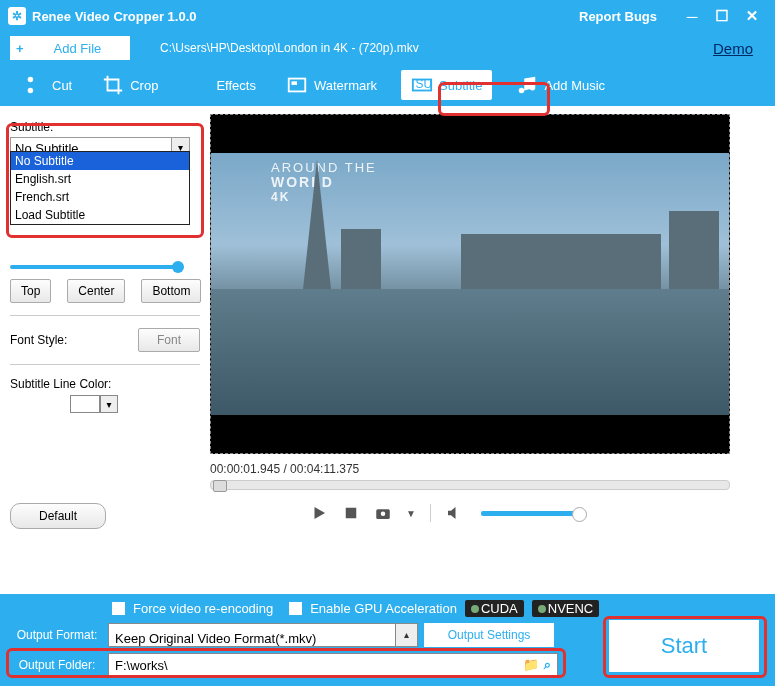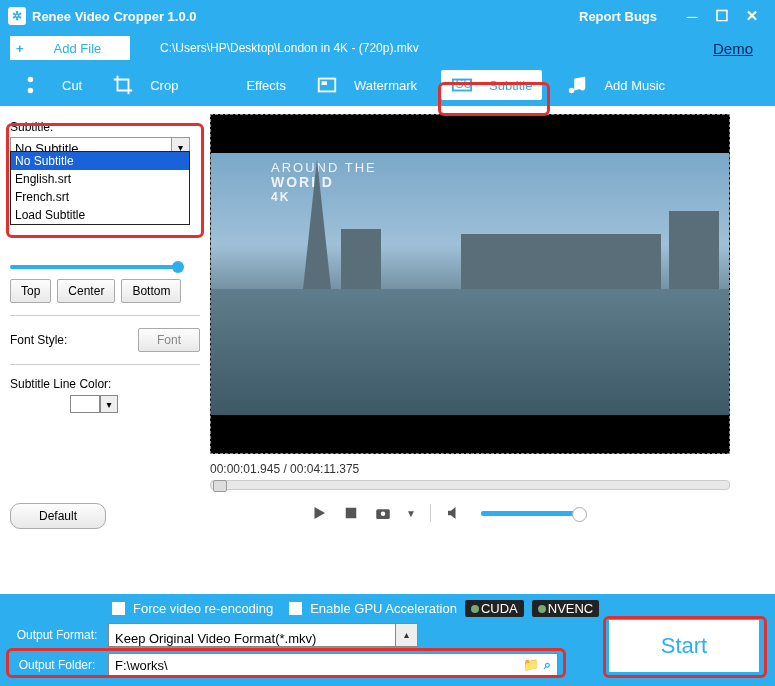--- a/index.html
+++ b/index.html
@@ -8,37 +8,37 @@
 .titlebar .logo{width:18px;height:18px;background:#fff;border-radius:3px;margin-right:6px;display:flex;align-items:center;justify-content:center;color:#2dafef;font-size:12px}
 .titlebar .spacer{flex:1}
 .titlebar .report{margin-right:20px;font-weight:bold;cursor:pointer}
 .winbtn{width:30px;text-align:center;font-size:15px;font-weight:bold;cursor:pointer}
 .toolbar1{height:32px;background:#2dafef;display:flex;align-items:center;padding:0 10px;color:#fff}
 .addfile{background:#fff;color:#2dafef;border:none;width:120px;height:24px;font-size:13px;cursor:pointer;display:flex;align-items:center;padding-left:6px;gap:30px}
 .addfile .plus{font-weight:bold}
 .filepath{margin-left:30px;font-size:12px}
 .demo{margin-left:auto;color:#002a66;text-decoration:underline;font-size:15px;cursor:pointer;margin-right:12px}
 .tabs{height:42px;background:#2dafef;display:flex;align-items:center;gap:18px;padding:0 18px;color:#fff}
-.tab{display:flex;align-items:center;gap:16px;cursor:pointer;font-size:13px;padding:4px 6px}
+.tab{display:flex;align-items:center;gap:6px;cursor:pointer;font-size:13px;padding:4px 6px}
 .tab svg{width:22px;height:22px;fill:#fff}
 .tab.active{background:#fff;color:#2dafef;border-radius:2px;padding:4px 10px}
 .tab.active svg{fill:#2dafef}
 .redbox{position:absolute;border:3px solid #e03030;border-radius:6px;pointer-events:none}
 .mainrow{display:flex;height:460px}
 .leftpane{width:210px;padding:8px 10px;position:relative}
 .label{font-size:12px;margin:6px 0 3px}
 .subselect{width:180px;height:22px;border:1px solid #999;background:#fff;font-size:12px;display:flex;align-items:center;padding:0 4px;position:relative}
 .subselect .arrow{position:absolute;right:0;top:0;width:18px;height:100%;border-left:1px solid #999;background:#eee;text-align:center;line-height:20px;font-size:10px}
 .dropdown{position:absolute;top:45px;left:10px;width:180px;border:1px solid #222;background:#fff;z-index:10}
 .dropdown .opt{padding:2px 4px;font-size:12px;cursor:pointer}
 .dropdown .opt.sel{background:#1a62d9;color:#fff}
 .slider{width:170px;margin:18px 0 10px}
 .sliderbar{height:4px;background:#2dafef;border-radius:2px;position:relative}
 .sliderbar .thumb{position:absolute;right:-4px;top:-4px;width:12px;height:12px;background:#2dafef;border-radius:50%}
-.btnrow{display:flex;gap:6px;margin:2px 0}
+.btnrow{display:flex;gap:16px;margin:2px 0}
 .smallbtn{border:1px solid #aaa;background:linear-gradient(#fdfdfd,#e8e8e8);padding:4px 10px;font-size:12px;cursor:pointer;border-radius:2px}
 .hr{border-top:1px solid #ccc;margin:12px 0}
 .fontbtn{border:1px solid #aaa;background:linear-gradient(#fdfdfd,#e8e8e8);padding:4px 18px;font-size:12px;cursor:pointer;border-radius:2px;color:#888}
 .colorbox{width:30px;height:18px;border:1px solid #888;display:inline-block;vertical-align:middle}
 .colorarrow{width:18px;height:18px;border:1px solid #888;display:inline-flex;align-items:center;justify-content:center;font-size:10px;background:#eee;vertical-align:middle}
 .defaultbtn{border:1px solid #aaa;background:linear-gradient(#fdfdfd,#e8e8e8);padding:5px 28px;font-size:12px;cursor:pointer;border-radius:10px;margin-top:90px}
 .previewpane{flex:1;padding:8px 14px 0 0;position:relative}
 .videobox{position:relative;width:520px;height:340px;border:1px dashed #888;background:#000}
 .videobox .top,.videobox .bot{position:absolute;left:0;right:0;height:38px;background:#000}
 .videobox .top{top:0}.videobox .bot{bottom:0}
@@ -223,20 +223,21 @@
         <span class="dot"></span>
         <span>NVENC</span>
       </span>
   </div>
   <div class="row2">
     <span class="lbl">Output Format:</span>
     <div class="combo">
       <span>Keep Original Video Format(*.mkv)</span>
       <span class="car">▴</span>
     </div>
+    <button class="outset">Output Settings</button>
   </div>
   <div class="row2">
     <span class="lbl">Output Folder:</span>
     <div class="folderinp">
       <span>F:\works\</span>
       <span style="margin-left:auto;display:flex;gap:4px">
         <span style="color:#2dafef;cursor:pointer">📁</span>
         <span style="color:#2dafef;cursor:pointer;font-weight:bold">⌕</span>
       </span>
     </div>

